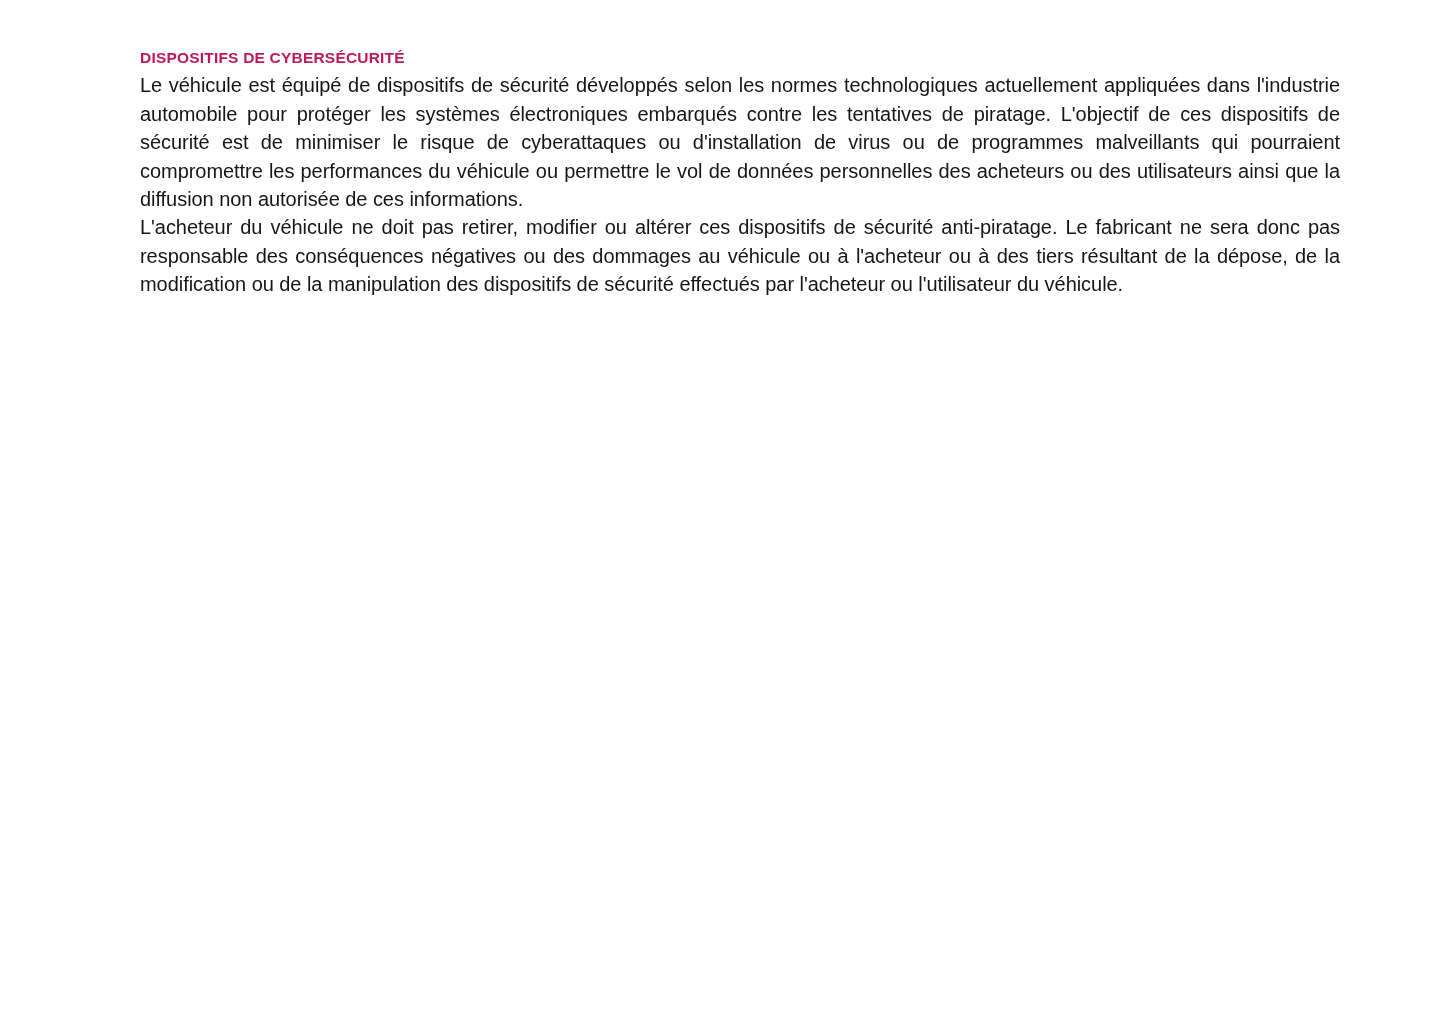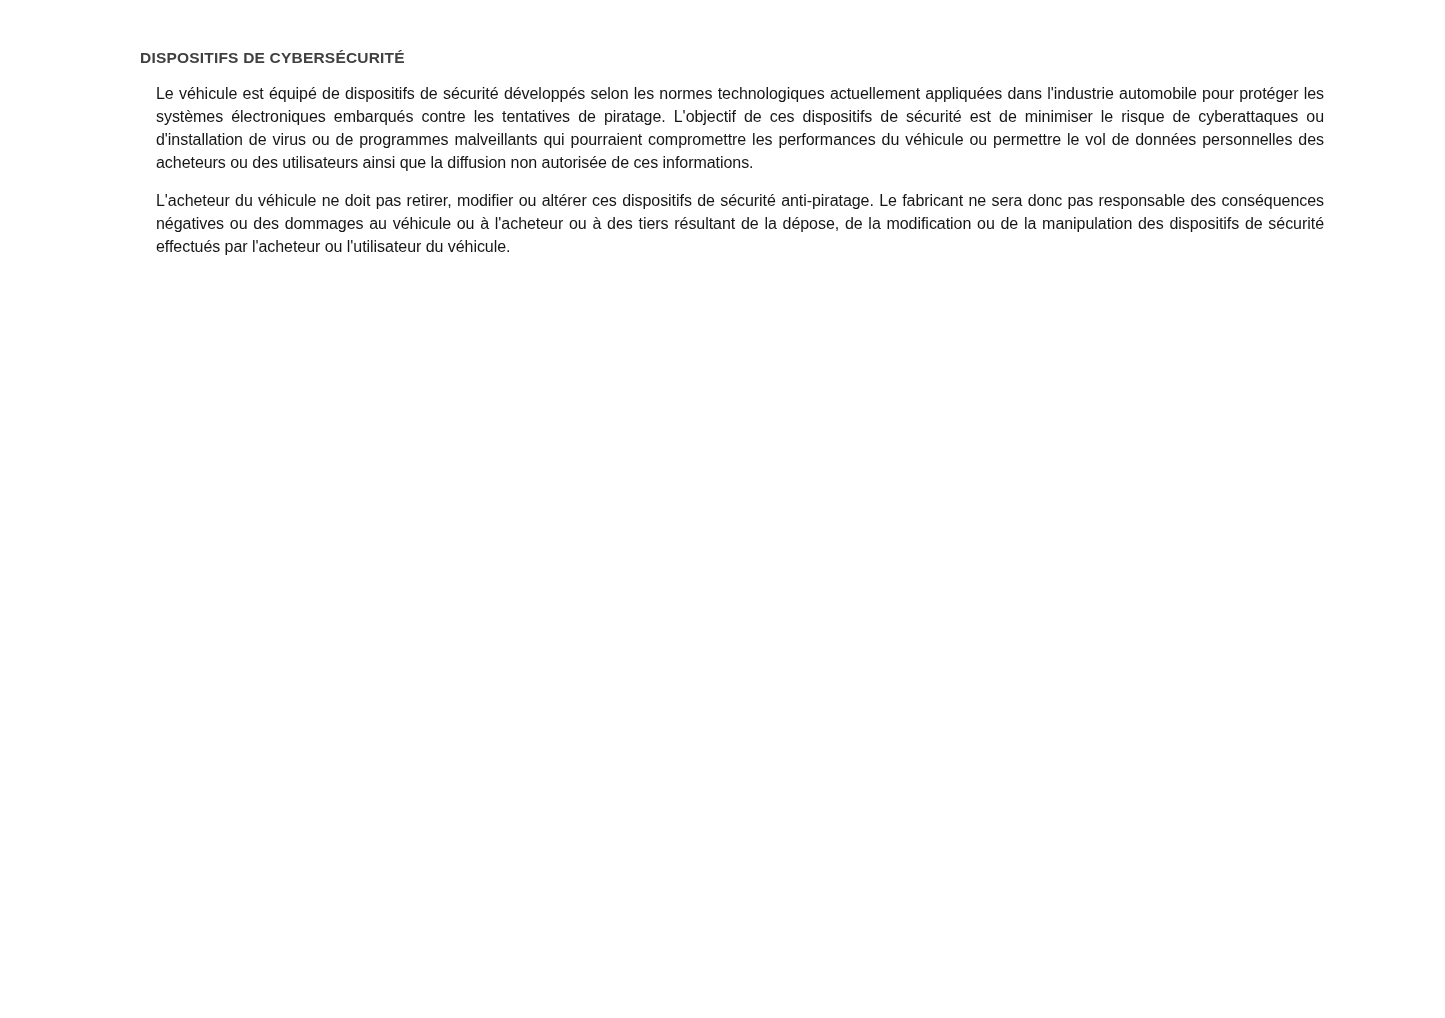--- a/index.html
+++ b/index.html
@@ -27,30 +27,30 @@
   .content {
     position: absolute;
     left: 140px;
     top: 48px;
     width: 1200px;
   }
   .section-title {
     font-size: 15.5px;
     font-weight: bold;
     letter-spacing: 0.2px;
-    color: #404040;
+    color: #be185d;
     margin: 0 0 4px 0;
     line-height: 1.25;
     font-stretch: condensed;
   }
   .body-para {
-    font-size: 16px;
+    font-size: 20px;
     line-height: 1.42;
     color: #161616;
-    margin: 16px;
+    margin: 0;
     text-align: justify;
     text-justify: inter-word;
     letter-spacing: -0.05px;
   }
   .body-para + .body-para {
     margin-top: 0px;
   }
 </style>
 </head>
 <body>

